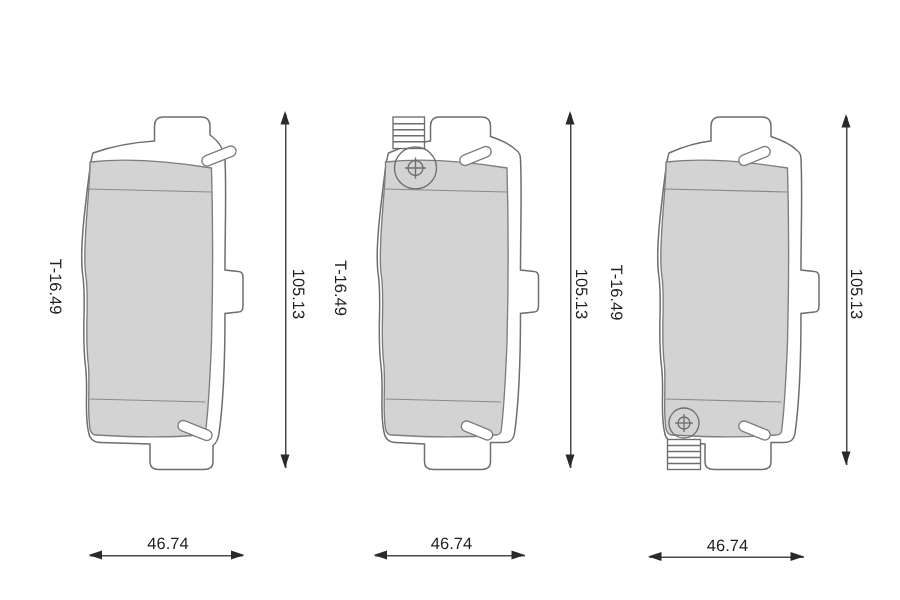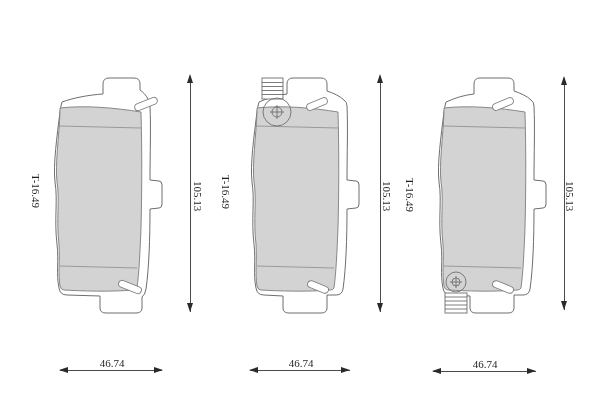--- a/index.html
+++ b/index.html
@@ -1,18 +1,18 @@
 <!DOCTYPE html>
 <html><head>
 <meta charset="utf-8">
 <style>
   html,body{margin:0;padding:0;background:#ffffff;}
   #canvas{
     position:relative;width:600px;height:400px;background:#ffffff;overflow:hidden;
-    font-family:Liberation Serif, serif;
+    font-family:Liberation Sans, sans-serif;
   }
   .pad-svg{position:absolute;}
   .dimtext{
     position:absolute;font-size:11px;color:#1f1f1f;text-align:center;
     line-height:14px;white-space:nowrap;
   }
   .rot90{transform:rotate(90deg);}
   .vline{position:absolute;width:1px;background:#4a4a4a;}
   .hline{position:absolute;height:1px;background:#4a4a4a;}
   .arr{position:absolute;width:0;height:0;border-style:solid;border-color:transparent;}

